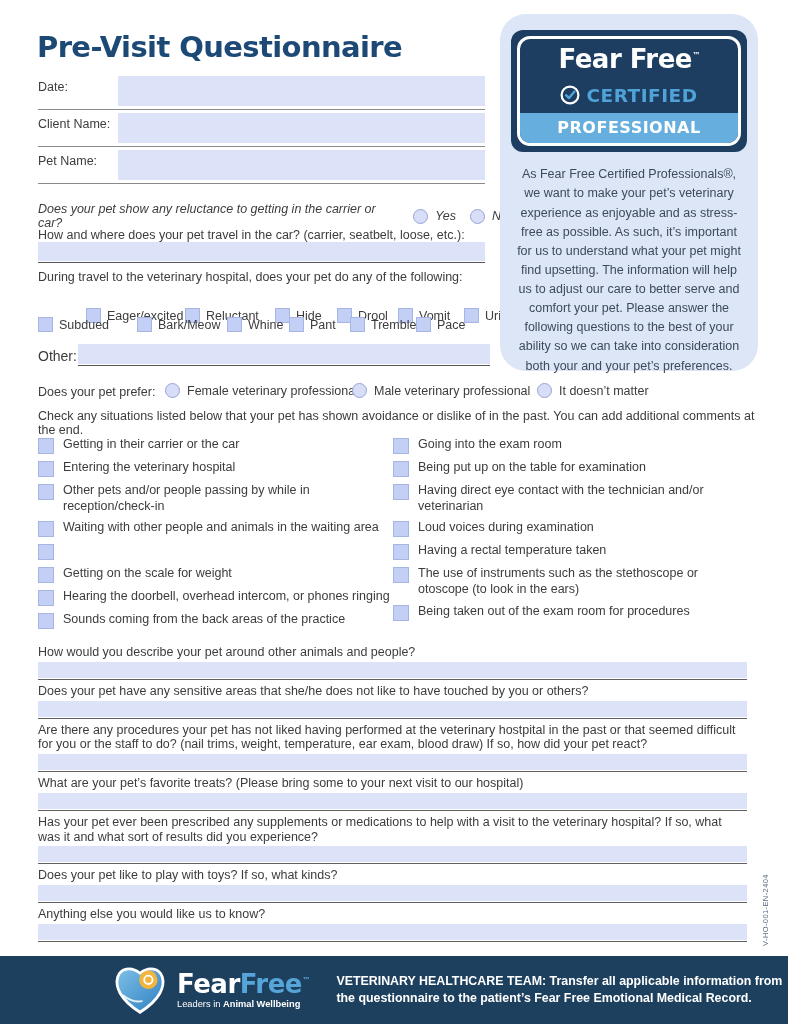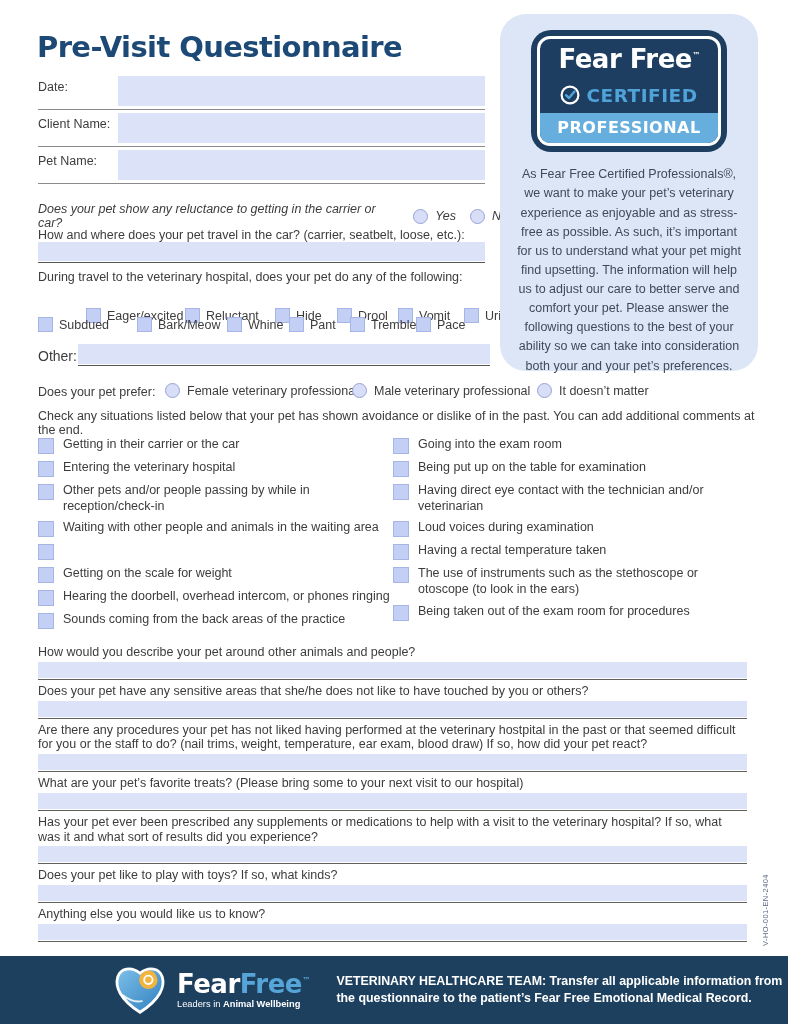--- a/index.html
+++ b/index.html
@@ -35,21 +35,21 @@
   .cb-row { position:absolute; left:38px; display:flex; }
   .cb-row .cell { display:flex; align-items:center; gap:6px; font-size:12.5px; }
   .cb-row .c0{width:99px;} .cb-row .c1{width:90px;} .cb-row .c2{width:62px;}
   .cb-row .c3{width:61px;} .cb-row .c4{width:66px;}
   .other-row { position:absolute; left:38px; top:344px; width:452px; display:flex; }
   .other-row .flabel { width:40px; font-size:14px; padding-top:4px; }
   .other-row .wrap { flex:1; border-bottom:1.8px solid #565656; padding-bottom:1px; display:flex; }
   .other-row .lav-input { height:20px; }
   
   .panel { position:absolute; left:500px; top:14px; width:258px; height:357px; background:#dce6f6; border-radius:26px; }
-  .badge-outer { width:196px; margin:16px auto 0; background:#1d3e60; border-radius:20px; padding:6px; }
+  .badge-outer { width:236px; margin:16px auto 0; background:#1d3e60; border-radius:12px; padding:6px; }
   .badge-inner { border:3px solid #ffffff; border-radius:13px; overflow:hidden; background:#1d3e60; text-align:center; }
   .badge-brand { font-family:"DejaVu Sans",sans-serif; font-size:26px; font-weight:800; color:#ffffff; letter-spacing:-0.5px; padding-top:7px; line-height:1.05; }
   .badge-brand sup { font-size:8px; vertical-align:super; color:#ffffff; }
   .badge-cert { display:flex; justify-content:center; gap:6px; margin-top:12px; }
   .badge-cert .ctext { font-family:"DejaVu Sans",sans-serif; font-size:18.5px; font-weight:800; color:#4fa3d9; letter-spacing:0.5px; }
   .badge-prof { margin-top:7px; background:#65aede; padding:5px 0 6px; }
   .badge-prof span { font-family:"DejaVu Sans",sans-serif; font-size:16px; font-weight:800; color:#ffffff; letter-spacing:0.5px; }
   .panel-para { margin:13px 17px 0; font-size:12.5px; line-height:1.53; color:#3e4a59; text-align:center; }
   
   .q-prefer { position:absolute; left:38px; top:383px; width:730px; height:18px; }

